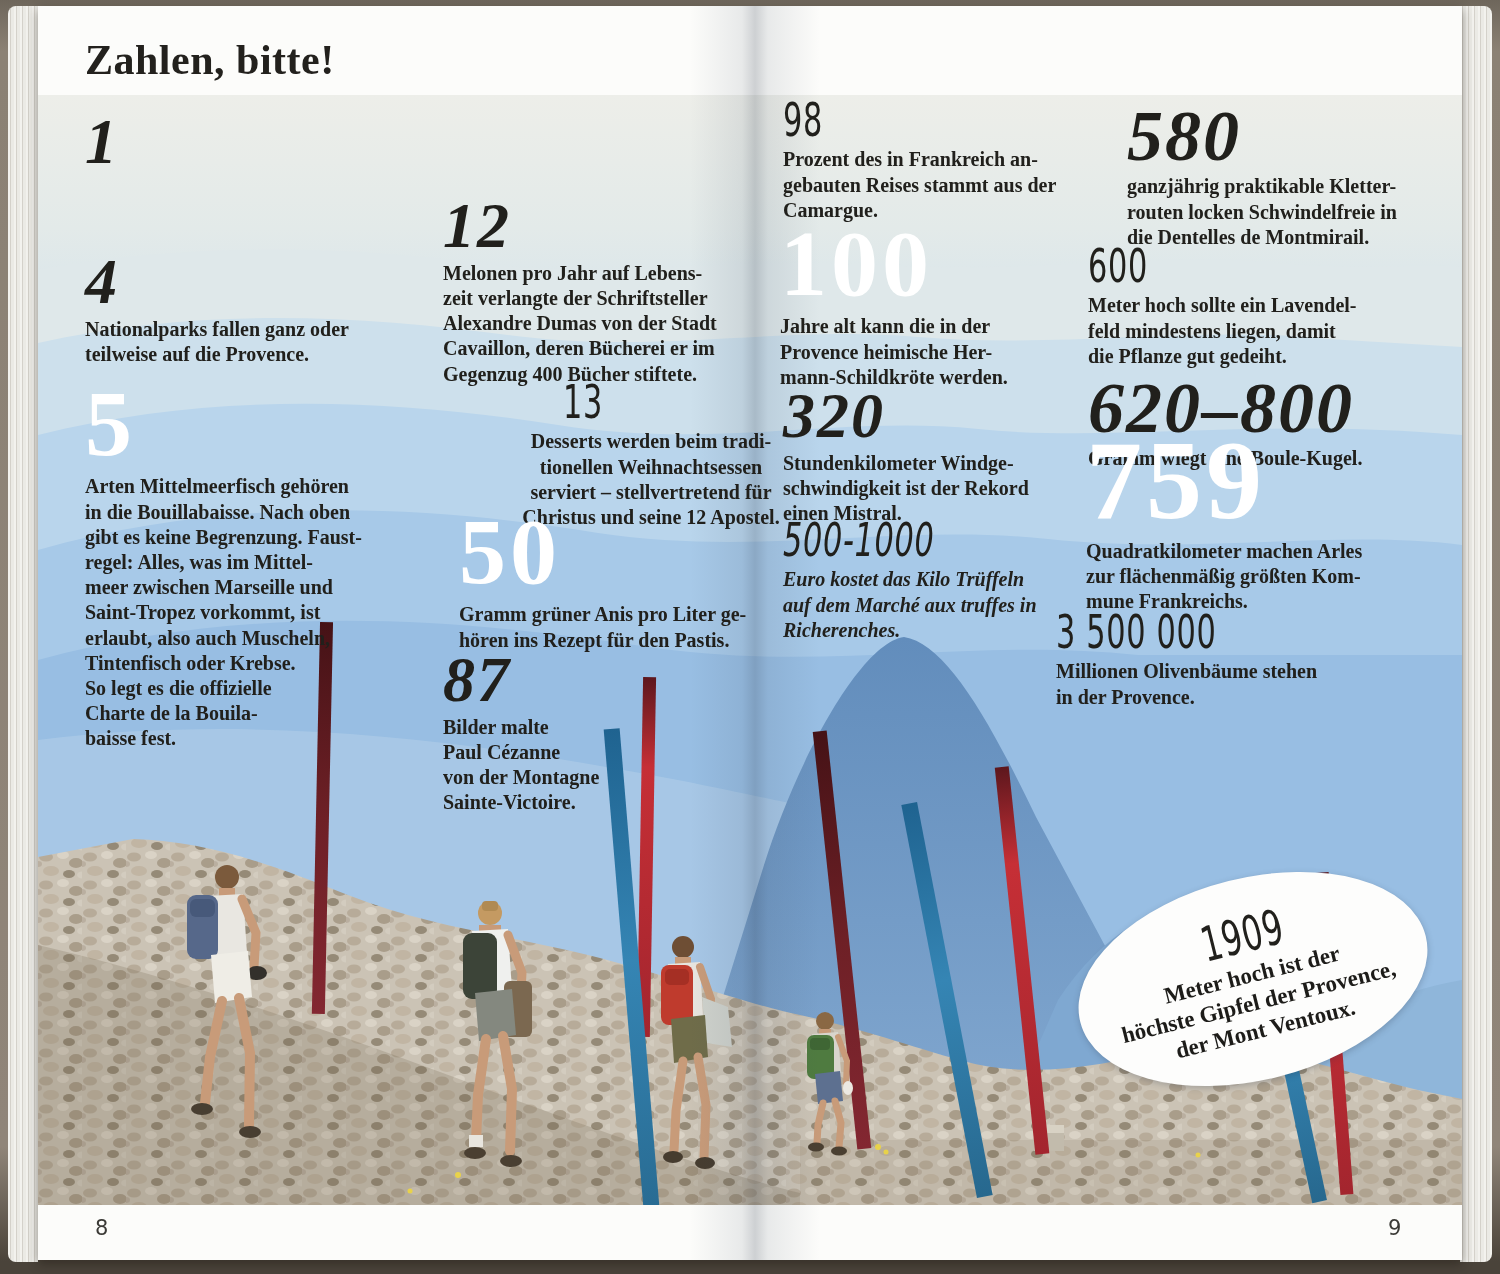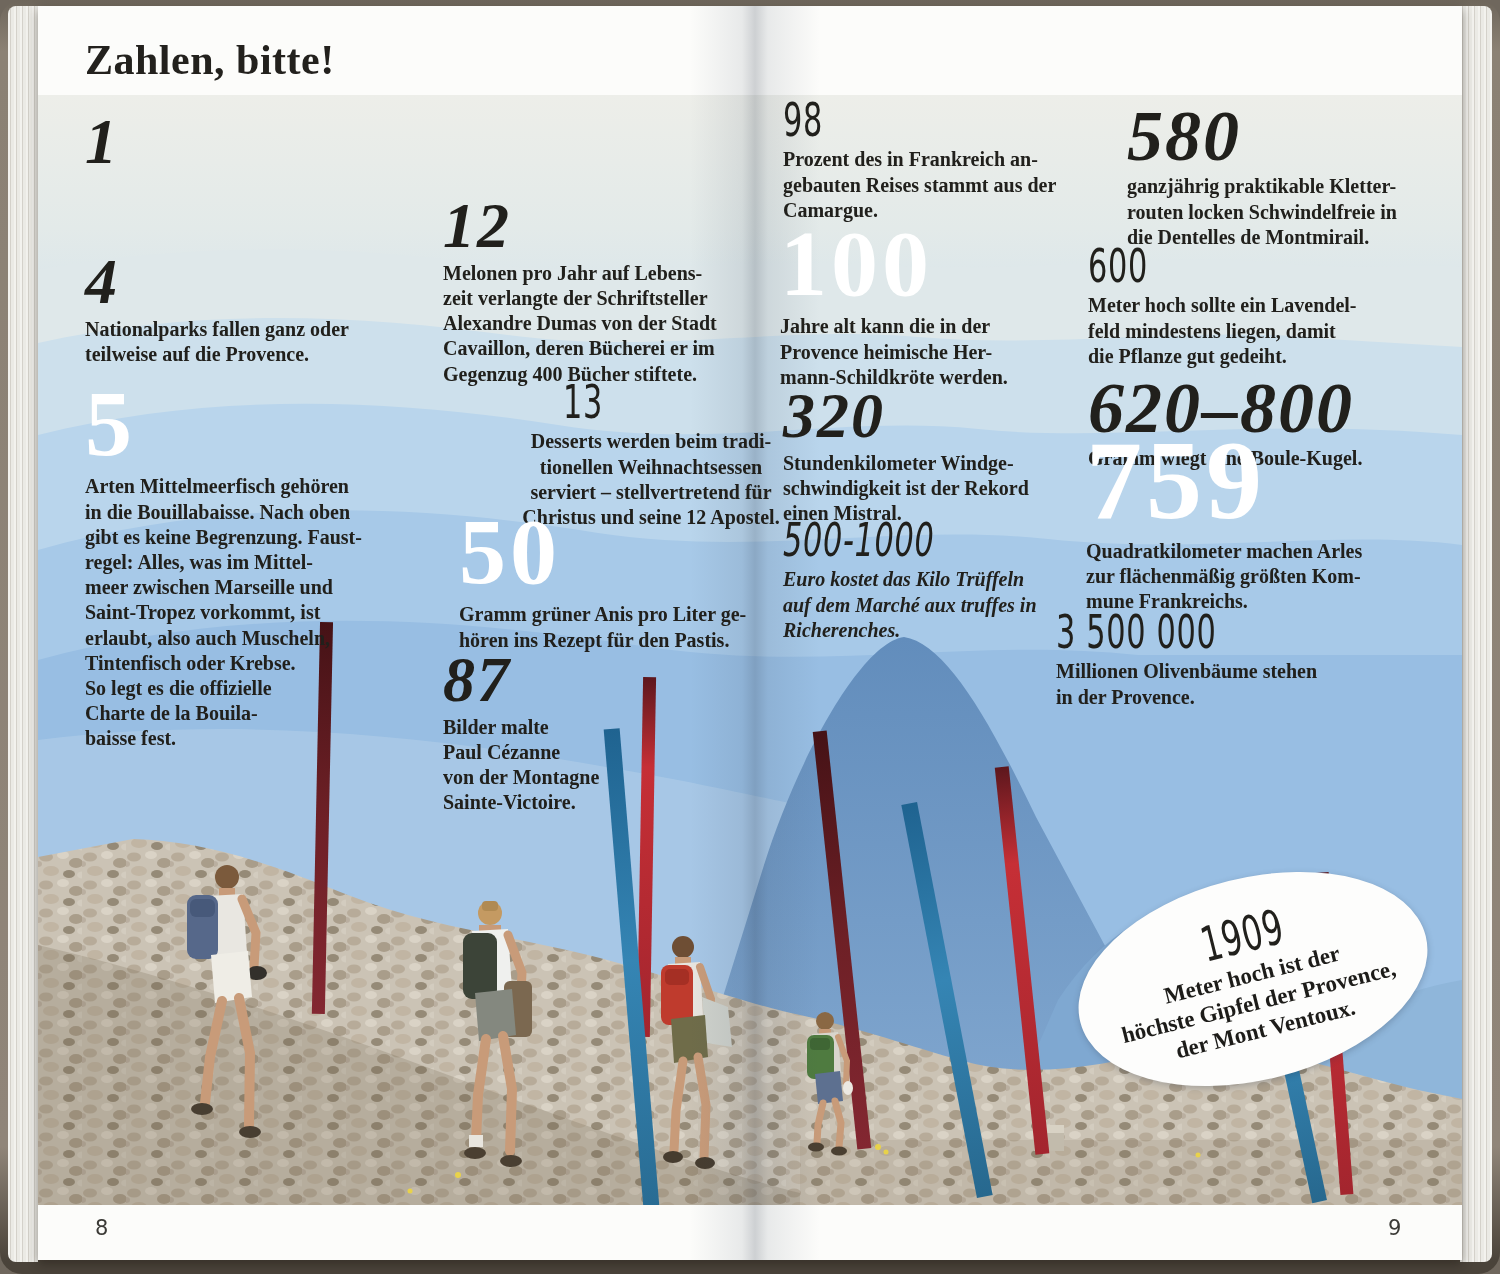--- a/index.html
+++ b/index.html
@@ -1,20 +1,19 @@
 <!DOCTYPE html>
 <html><head>
 <meta charset="utf-8">
 <style>
   html,body{margin:0;padding:0;background:#6f675d;}
   #stage{
     position:relative;width:1500px;height:1274px;overflow:hidden;
     background:linear-gradient(180deg,#6e665b 0%,#8b8174 4%,#908579 90%,#4a433a 99%);
     font-family:"Liberation Serif", serif;
-    border-radius:22px;
   }
   .page-edge{position:absolute;top:6px;bottom:12px;
     background:repeating-linear-gradient(90deg,#f3f2ee 0 2px,#d4d1ca 2px 3px,#ebeae5 3px 6px);}
   .edge-left{left:8px;width:30px;border-radius:8px 0 0 8px;}
   .edge-right{right:8px;width:32px;border-radius:0 8px 8px 0;}
   .spread{position:absolute;left:38px;top:6px;width:1424px;height:1254px;background:#fcfcfa;
     box-shadow:0 4px 10px rgba(30,25,18,.45);}
   .photo{position:absolute;left:38px;top:95px;width:1424px;height:1110px;}
   .photo svg{display:block;width:100%;height:100%;}
   .spine{position:absolute;left:690px;top:6px;width:130px;height:1254px;pointer-events:none;

